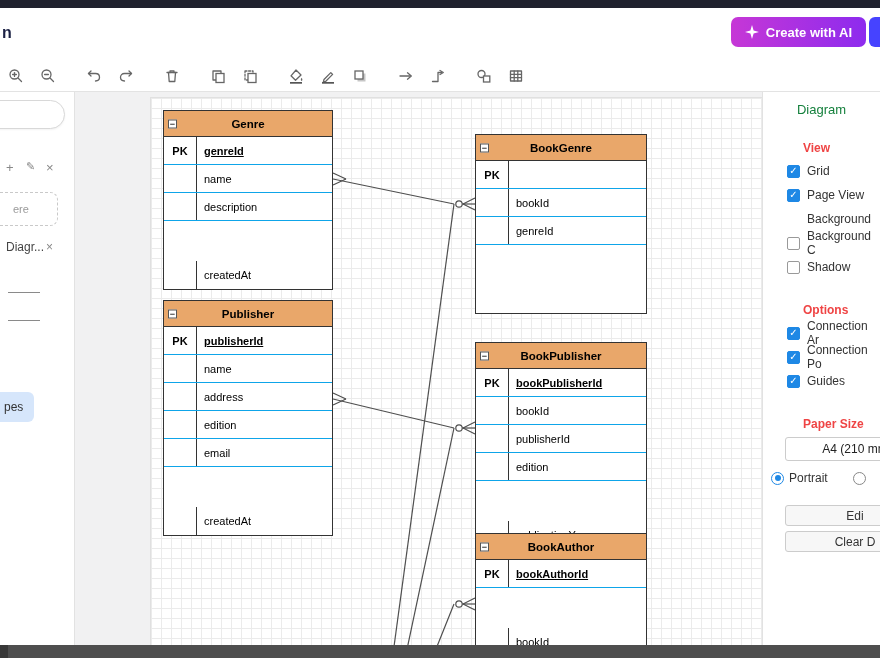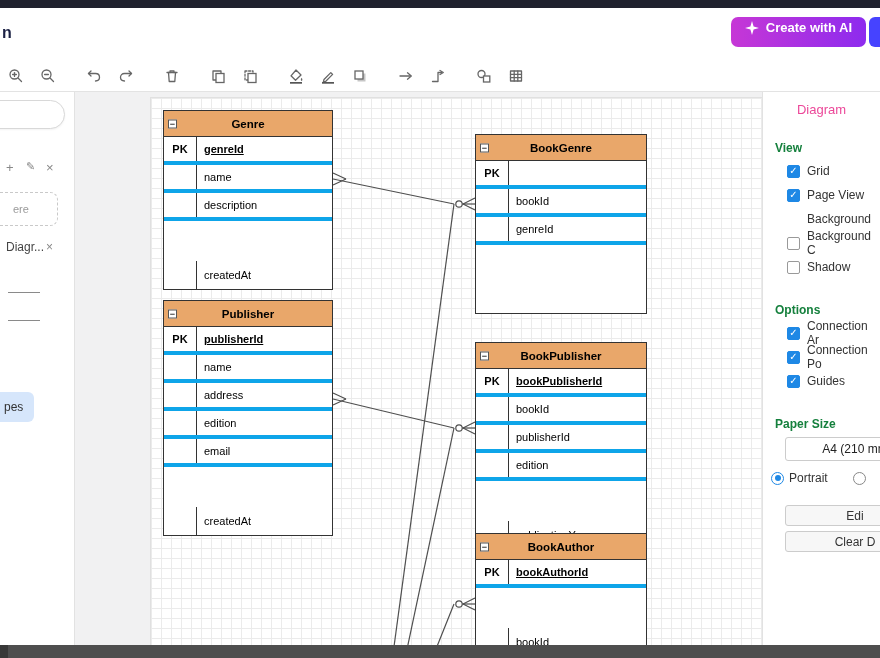--- a/index.html
+++ b/index.html
@@ -5,21 +5,21 @@
   * { margin:0; padding:0; box-sizing:border-box; }
   html,body { width:880px; height:658px; overflow:hidden; font-family:"Liberation Sans","DejaVu Sans",sans-serif; background:#fff; }
   #app { position:relative; width:880px; height:658px; overflow:hidden; }
 
   
   .top-strip { position:absolute; left:0; top:0; width:880px; height:8px; background:#20222e; }
   .header { position:absolute; left:0; top:8px; width:880px; height:52px; background:#fff; }
   .app-title { position:absolute; left:2px; top:16px; font-size:16px; font-weight:bold; color:#1b2144; }
   .create-ai-btn { position:absolute; right:14px; top:9px; height:30px; padding:12px 14px; border:none; border-radius:7px;
     background:linear-gradient(90deg,#c637d6,#8d2bee); color:#fff; font-size:13px; font-weight:bold;
-    display:flex; align-items:flex-end; gap:7px; cursor:pointer; font-family:inherit; }
+    display:flex; align-items:center; gap:7px; cursor:pointer; font-family:inherit; }
   .blue-sliver { position:absolute; right:0; top:9px; width:11px; height:30px; background:#4643ff; border-radius:6px 0 0 6px; }
 
   
   .toolbar { position:absolute; left:0; top:60px; width:880px; height:32px; background:#fff; border-bottom:1px solid #e3e3e3;
     display:flex; align-items:center; }
   .tb-btn { width:24px; height:24px; margin-left:8px; display:flex; align-items:center; justify-content:center; cursor:pointer; border-radius:3px; }
   .tb-btn.group-gap { margin-left:22px; }
   .tb-btn:first-child { margin-left:4px; }
   .tb-btn svg { display:block; }
 
@@ -42,31 +42,31 @@
     background-image:linear-gradient(#ebebeb 1px,transparent 1px),linear-gradient(90deg,#ebebeb 1px,transparent 1px);
     background-size:10px 10px; border:1px solid #e0e0e0; }
   #conn-layer { position:absolute; left:0; top:0; }
 
   
   .er-table { position:absolute; background:#fff; border:1px solid #333; font-size:11px; color:#000; cursor:move; }
   .er-header { height:26px; border-bottom:1px solid #333; display:flex; align-items:center; justify-content:center;
     font-weight:bold; position:relative; font-size:11.5px; }
   .collapse-box { position:absolute; left:4px; top:50%; transform:translateY(-50%); width:9px; height:9px; background:#fff;
     border:1px solid #555; font-size:9px; line-height:7px; text-align:center; color:#333; cursor:pointer; }
-  .er-row { height:28px; display:flex; border-bottom:4px solid #0ea5e9; background:#fff; }
+  .er-row { height:28px; display:flex; border-bottom:1px solid #0ea5e9; background:#fff; }
   .er-row:last-child { border-bottom:none;margin-top:40px; }
   .er-pk { width:33px; border-right:1px solid #333; display:flex; align-items:center; justify-content:center; font-weight:bold; }
   .er-field { flex:1; display:flex; align-items:center; padding-left:7px; }
   .er-row.key .er-field { font-weight:bold; text-decoration:underline; }
   .er-row.empty .er-full { flex:1; }
 
   
   .panel { position:absolute; left:762px; top:92px; width:118px; height:553px; background:#fff; border-left:1px solid #e2e2e2; overflow:hidden; font-size:12px; color:#333; }
-  .panel-title { text-align:center; margin-top:10px; font-size:13px; color:#ec4899; }
-  .p-heading { font-weight:bold; padding-left:12px; margin-top:24px; margin-bottom:4px; color:#15803d; }
+  .panel-title { text-align:center; margin-top:10px; font-size:13px; color:#15803d; }
+  .p-heading { font-weight:bold; padding-left:40px; margin-top:24px; margin-bottom:4px; color:#ef4444; }
   .p-row { display:flex; align-items:center; gap:7px; padding-left:24px; height:24px; }
   .cbx { width:13px; height:13px; flex:0 0 13px; border-radius:2px; border:1px solid #999; background:#fff; display:flex; align-items:center; justify-content:center; cursor:pointer; }
   .cbx.checked { background:#1e88e5; border-color:#1e88e5; color:#fff; font-size:10px; line-height:10px; }
   .cbx.spacer { visibility:hidden; }
   .p-select { margin:6px 0 4px 22px; width:140px; height:24px; border:1px solid #ccc; border-radius:3px; background:#fff;
     text-align:center; line-height:22px; cursor:pointer; color:#222; }
   .radio-row { display:flex; align-items:center; gap:5px; padding-left:8px; height:26px; }
   .radio { width:13px; height:13px; border-radius:50%; border:1px solid #888; background:#fff; position:relative; cursor:pointer; flex:0 0 13px; }
   .radio.selected { border-color:#1e88e5; }
   .radio.selected::after { content:""; position:absolute; left:2.5px; top:2.5px; width:6px; height:6px; border-radius:50%; background:#1e88e5; }

